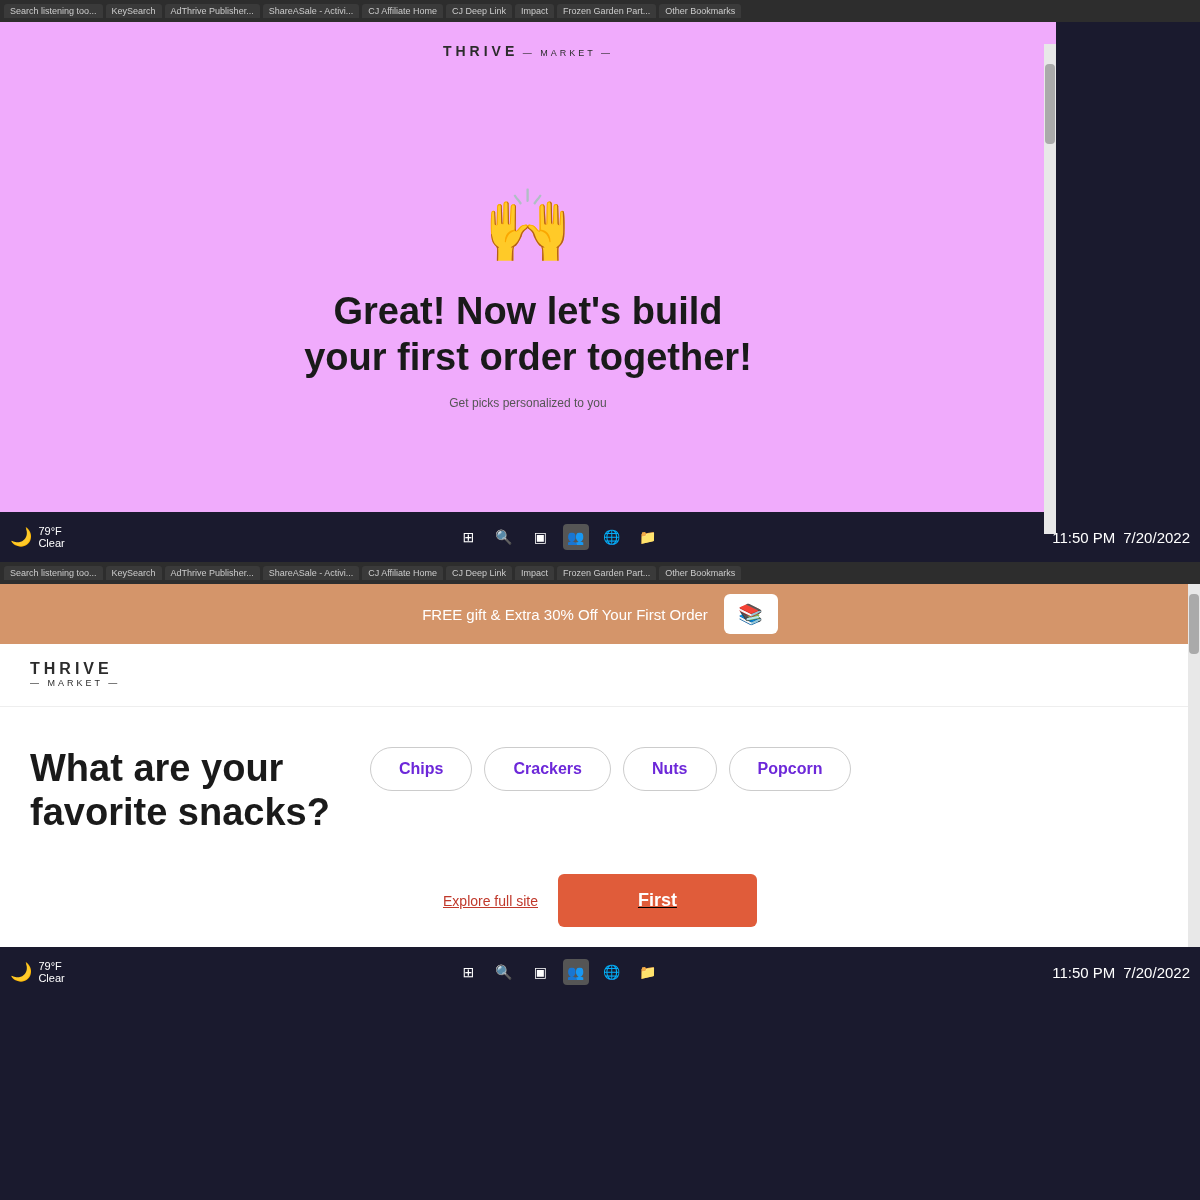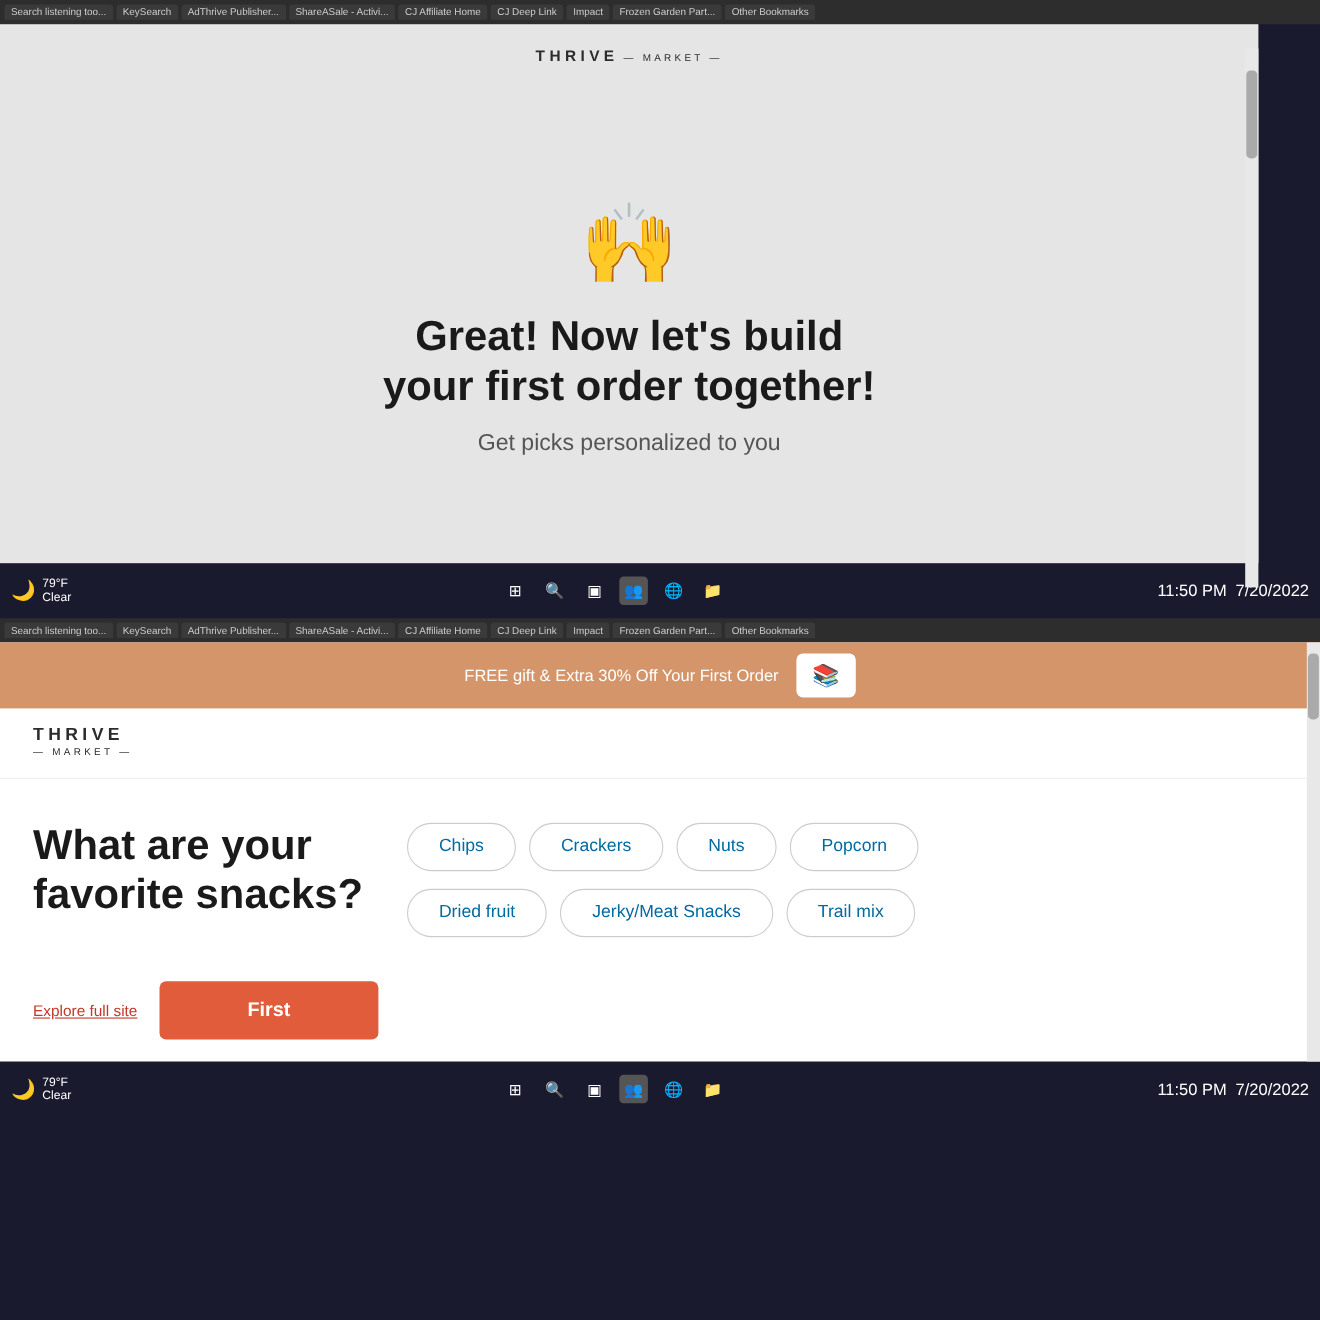--- a/index.html
+++ b/index.html
@@ -28,22 +28,22 @@
       background: #3a3a3a;
       padding: 2px 6px;
       border-radius: 3px 3px 0 0;
       white-space: nowrap;
       overflow: hidden;
       max-width: 120px;
     }
 
     
     .screen-1 {
-      background: #e5e5e5;
-      width: 1144px;
+      background: #f0abfc;
+      width: 1056px;
       height: 490px;
       display: flex;
       flex-direction: column;
       align-items: center;
       justify-content: center;
       position: relative;
     }
 
     .thrive-logo-1 {
       position: absolute;
@@ -75,21 +75,21 @@
     .main-heading {
       font-size: 38px;
       font-weight: 800;
       color: #1a1a1a;
       text-align: center;
       line-height: 1.2;
       margin-bottom: 16px;
     }
 
     .sub-heading {
-      font-size: 21px;
+      font-size: 12px;
       color: #555;
       text-align: right;
     }
 
     
     .scrollbar-area {
       position: absolute;
       right: 0;
       top: 22px;
       width: 12px;
@@ -235,34 +235,35 @@
       display: flex;
       gap: 12px;
       flex-wrap: wrap;
     }
 
     .option-pill {
       border: 1.5px solid #ccc;
       border-radius: 50px;
       padding: 12px 28px;
       font-size: 16px;
-      color: #0369a1;
+      color: #6d28d9;
       background: #fff;
       cursor: pointer;
       white-space: nowrap;
-      font-weight: 400;
+      font-weight: 700;
     }
 
     
     .footer-area {
       display: flex;
-      justify-content: flex-start;
+      justify-content: center;
       align-items: center;
       padding: 20px 30px;
       gap: 20px;
+      text-decoration: underline;
     }
 
     .explore-link {
       font-size: 14px;
       color: #c0392b;
       text-decoration: underline;
       cursor: pointer;
     }
 
     .next-button {
@@ -407,25 +408,20 @@
 
     <div class="options-section">
 
       <div class="options-row">
         <button class="option-pill">Chips</button>
         <button class="option-pill">Crackers</button>
         <button class="option-pill">Nuts</button>
         <button class="option-pill">Popcorn</button>
       </div>
 
-      <div class="options-row">
-        <button class="option-pill">Dried fruit</button>
-        <button class="option-pill">Jerky/Meat Snacks</button>
-        <button class="option-pill">Trail mix</button>
-      </div>
 
 
     </div>
   </div>
 
   <div class="footer-area">
     <a class="explore-link">Explore full site</a>
     <button class="next-button">First</button>
   </div>
 

